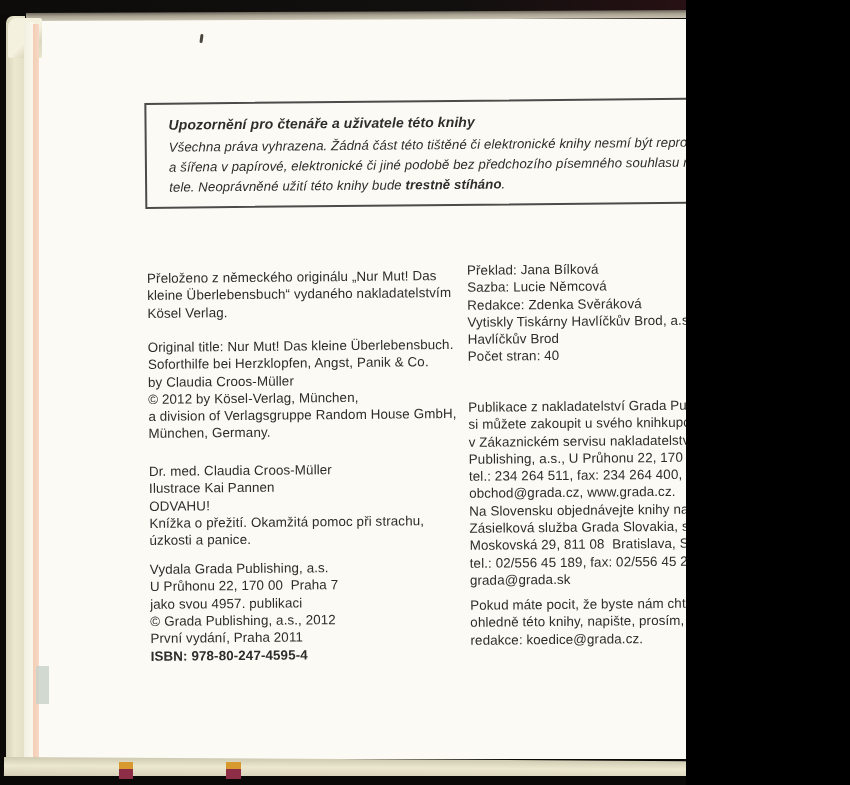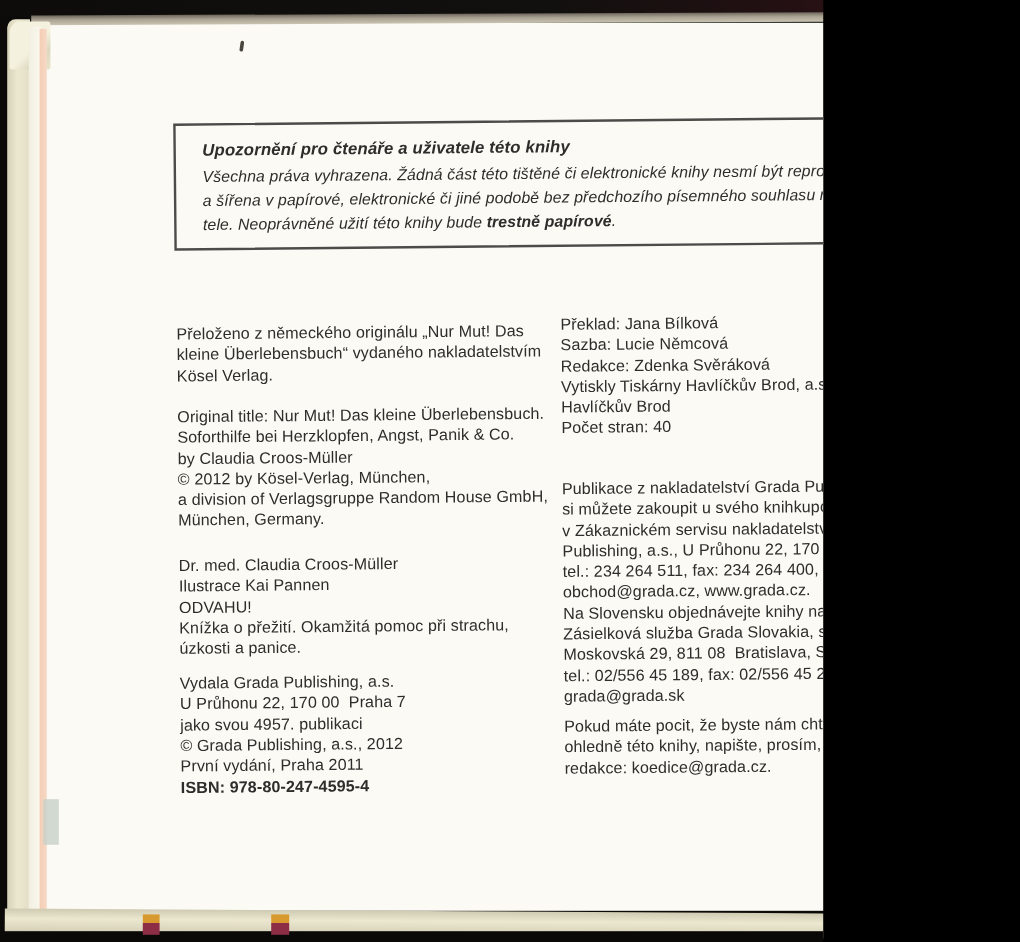--- a/index.html
+++ b/index.html
@@ -131,21 +131,21 @@
   <div class="print-mark-red"></div>
   <div class="edge-mark-gray"></div>
   <div class="dust-speck"></div>
 
   <div class="page-content">
 
     <div class="notice-box">
       <div class="notice-title">Upozornění pro čtenáře a uživatele této knihy</div>
       <div class="notice-body"><span>Všechna práva vyhrazena. Žádná část této tištěné či elektronické knihy nesmí být reprodukována
 a šířena v papírové, elektronické či jiné podobě bez předchozího písemného souhlasu nakladate-
-tele. Neoprávněné užití této knihy bude </span><b>trestně papírové</b><span>.</span></div>
+tele. Neoprávněné užití této knihy bude </span><b>trestně stíháno</b><span>.</span></div>
     </div>
 
     <div class="col-block" style="left:148px;top:267px;">Přeloženo z německého originálu „Nur Mut! Das
 kleine Überlebensbuch“ vydaného nakladatelstvím
 Kösel Verlag.</div>
     <div class="col-block" style="left:148px;top:336px;">Original title: Nur Mut! Das kleine Überlebensbuch.
 Soforthilfe bei Herzklopfen, Angst, Panik &amp; Co.
 by Claudia Croos-Müller
 © 2012 by Kösel-Verlag, München,
 a division of Verlagsgruppe Random House GmbH,

